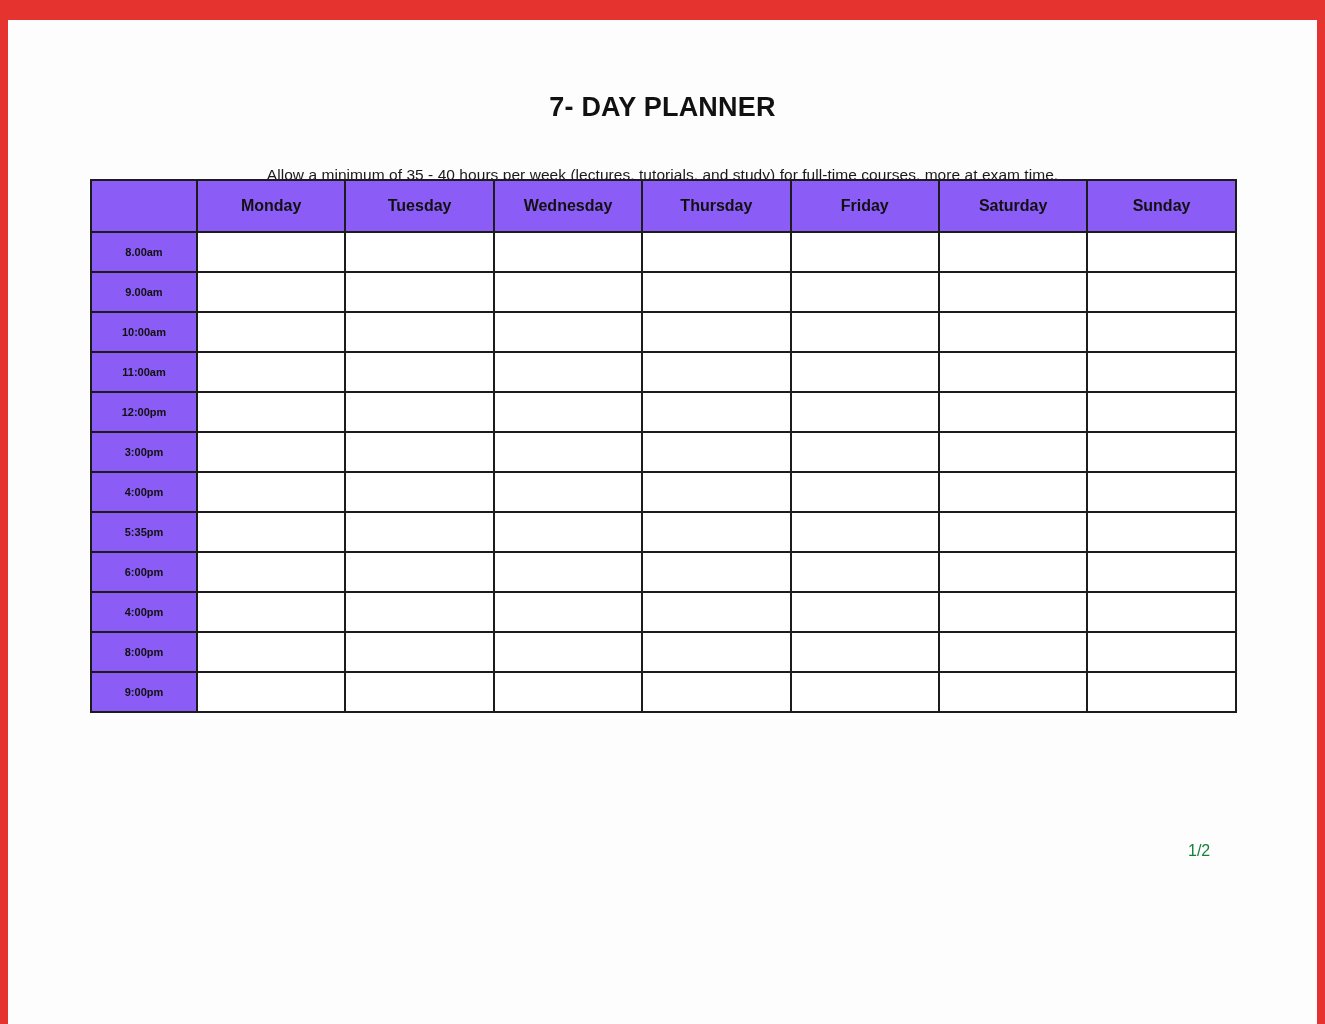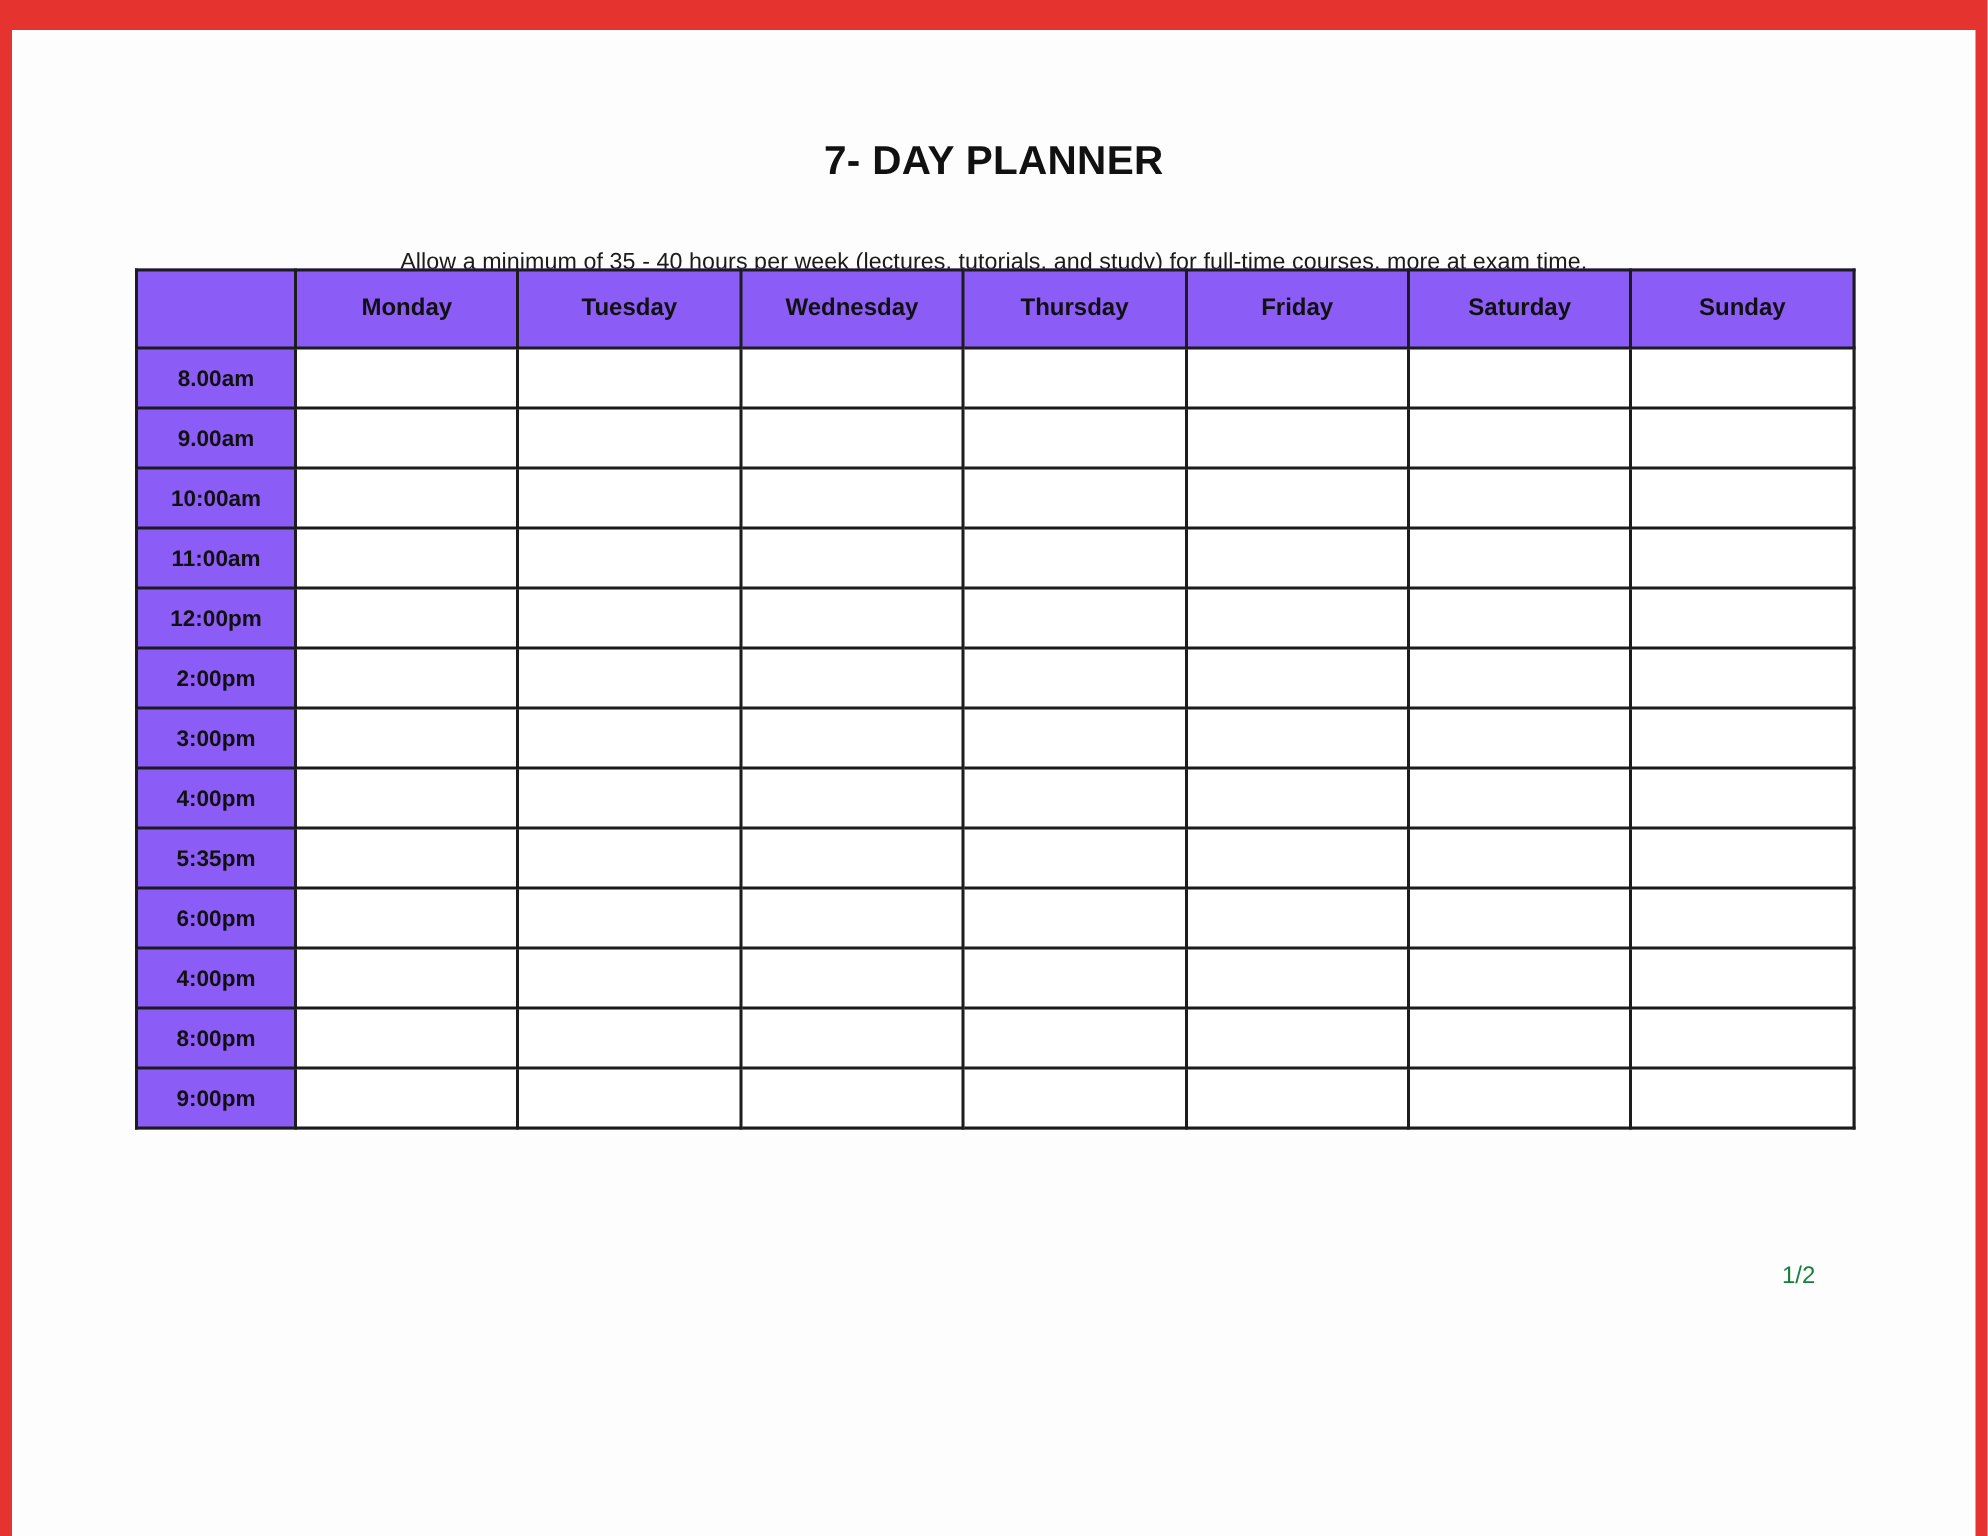--- a/index.html
+++ b/index.html
@@ -84,21 +84,21 @@
     text-align: center;
     vertical-align: middle;
   }
 
   th.corner-head {
     height: 50px;
   }
 
   td.time-label {
     height: 38px;
-    font-size: 15px;
+    font-size: 11px;
     font-weight: bold;
     color: #111111;
     text-align: center;
     vertical-align: middle;
     white-space: nowrap;
   }
 
   td.slot-cell {
     height: 38px;
     background: #ffffff;
@@ -192,30 +192,20 @@
             <td class="time-label">12:00pm</td>
             <td class="slot-cell"></td>
             <td class="slot-cell"></td>
             <td class="slot-cell"></td>
             <td class="slot-cell"></td>
             <td class="slot-cell"></td>
             <td class="slot-cell"></td>
             <td class="slot-cell"></td>
           </tr>
           <tr>
-            <td class="time-label">2:00pm</td>
-            <td class="slot-cell"></td>
-            <td class="slot-cell"></td>
-            <td class="slot-cell"></td>
-            <td class="slot-cell"></td>
-            <td class="slot-cell"></td>
-            <td class="slot-cell"></td>
-            <td class="slot-cell"></td>
-          </tr>
-          <tr>
             <td class="time-label">3:00pm</td>
             <td class="slot-cell"></td>
             <td class="slot-cell"></td>
             <td class="slot-cell"></td>
             <td class="slot-cell"></td>
             <td class="slot-cell"></td>
             <td class="slot-cell"></td>
             <td class="slot-cell"></td>
           </tr>
           <tr>

